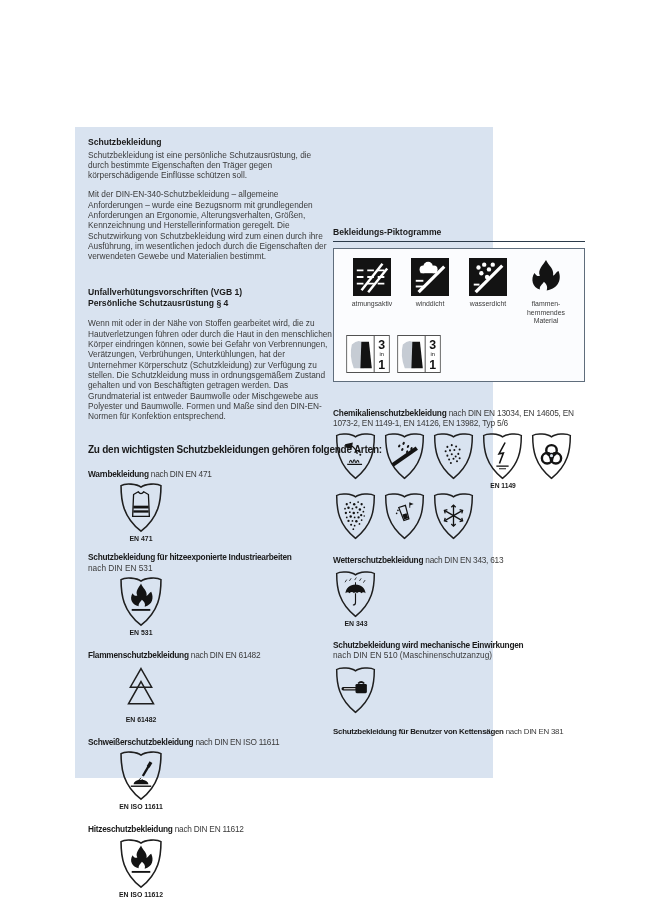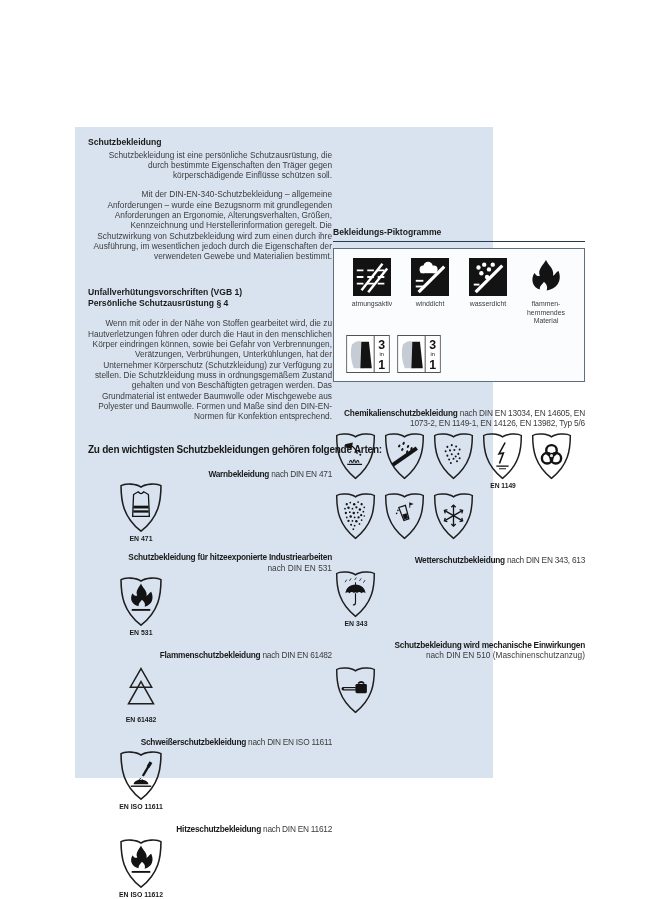--- a/index.html
+++ b/index.html
@@ -2,21 +2,21 @@
 <html><head>
 <meta charset="utf-8">
 <style>
   html,body{margin:0;padding:0;background:#ffffff;font-family:"Liberation Sans",sans-serif;}
   .page{position:relative;width:652px;height:899px;background:#ffffff;overflow:hidden;}
   .panel{position:absolute;left:75px;top:127px;width:418px;height:651px;background:#d9e3f0;}
   .col-left{position:absolute;left:13px;top:10px;width:244px;color:#3b3b3b;font-size:8.3px;line-height:10.3px;}
   .col-right{position:absolute;left:258px;top:100px;width:252px;color:#3b3b3b;font-size:8.3px;line-height:10.3px;}
   .b{font-weight:bold;color:#1a1a1a;}
   h3{margin:0;font-size:8.6px;color:#1a1a1a;line-height:10.5px;}
-  p{margin:0;text-align:right;}
+  p{margin:0;}
   .mt2{margin-top:2px}.mt9{margin-top:9px}.mt10{margin-top:10px}
   .mt12{margin-top:12px}.mt14{margin-top:14px}.mt24{margin-top:24px}.mt26{margin-top:26px}
   .nowrap{white-space:nowrap;letter-spacing:-0.25px;}
   .sec-title{margin-top:13px;font-size:8.3px;}
   .icon-block{margin-top:3px;margin-left:24px;width:58px;text-align:center;}
   .en-label{font-size:6.9px;font-weight:bold;color:#1a1a1a;margin-top:1px;line-height:8px;}
   .shield{width:48px;height:52px;display:block;margin:0 auto;}
   .shield-sm{width:45px;height:49px;display:block;}
   
   .pikto-title{font-size:8.6px;font-weight:bold;color:#1a1a1a;border-bottom:1.5px solid #2b3a4a;padding-bottom:4px;}
@@ -426,16 +426,17 @@
       </div>
 
       <p class="mt12 nowrap"><span class="b">Schutzbekleidung wird mechanische Einwirkungen</span></p>
       <p>nach DIN EN 510 (Maschinenschutzanzug)</p>
       <div style="margin-top:6px;width:46px;text-align:center">
         <svg class="shield-sm">
             <use href="#icon-chainsaw-shield"></use>
           </svg>
       </div>
 
+      <p class="mt12 nowrap" style="font-size:7.9px"><span class="b">Schutzbekleidung für Benutzer von Kettensägen</span><span> nach DIN EN 381</span></p>
     </div>
 
   </div>
 </div>
 
 </body></html>

